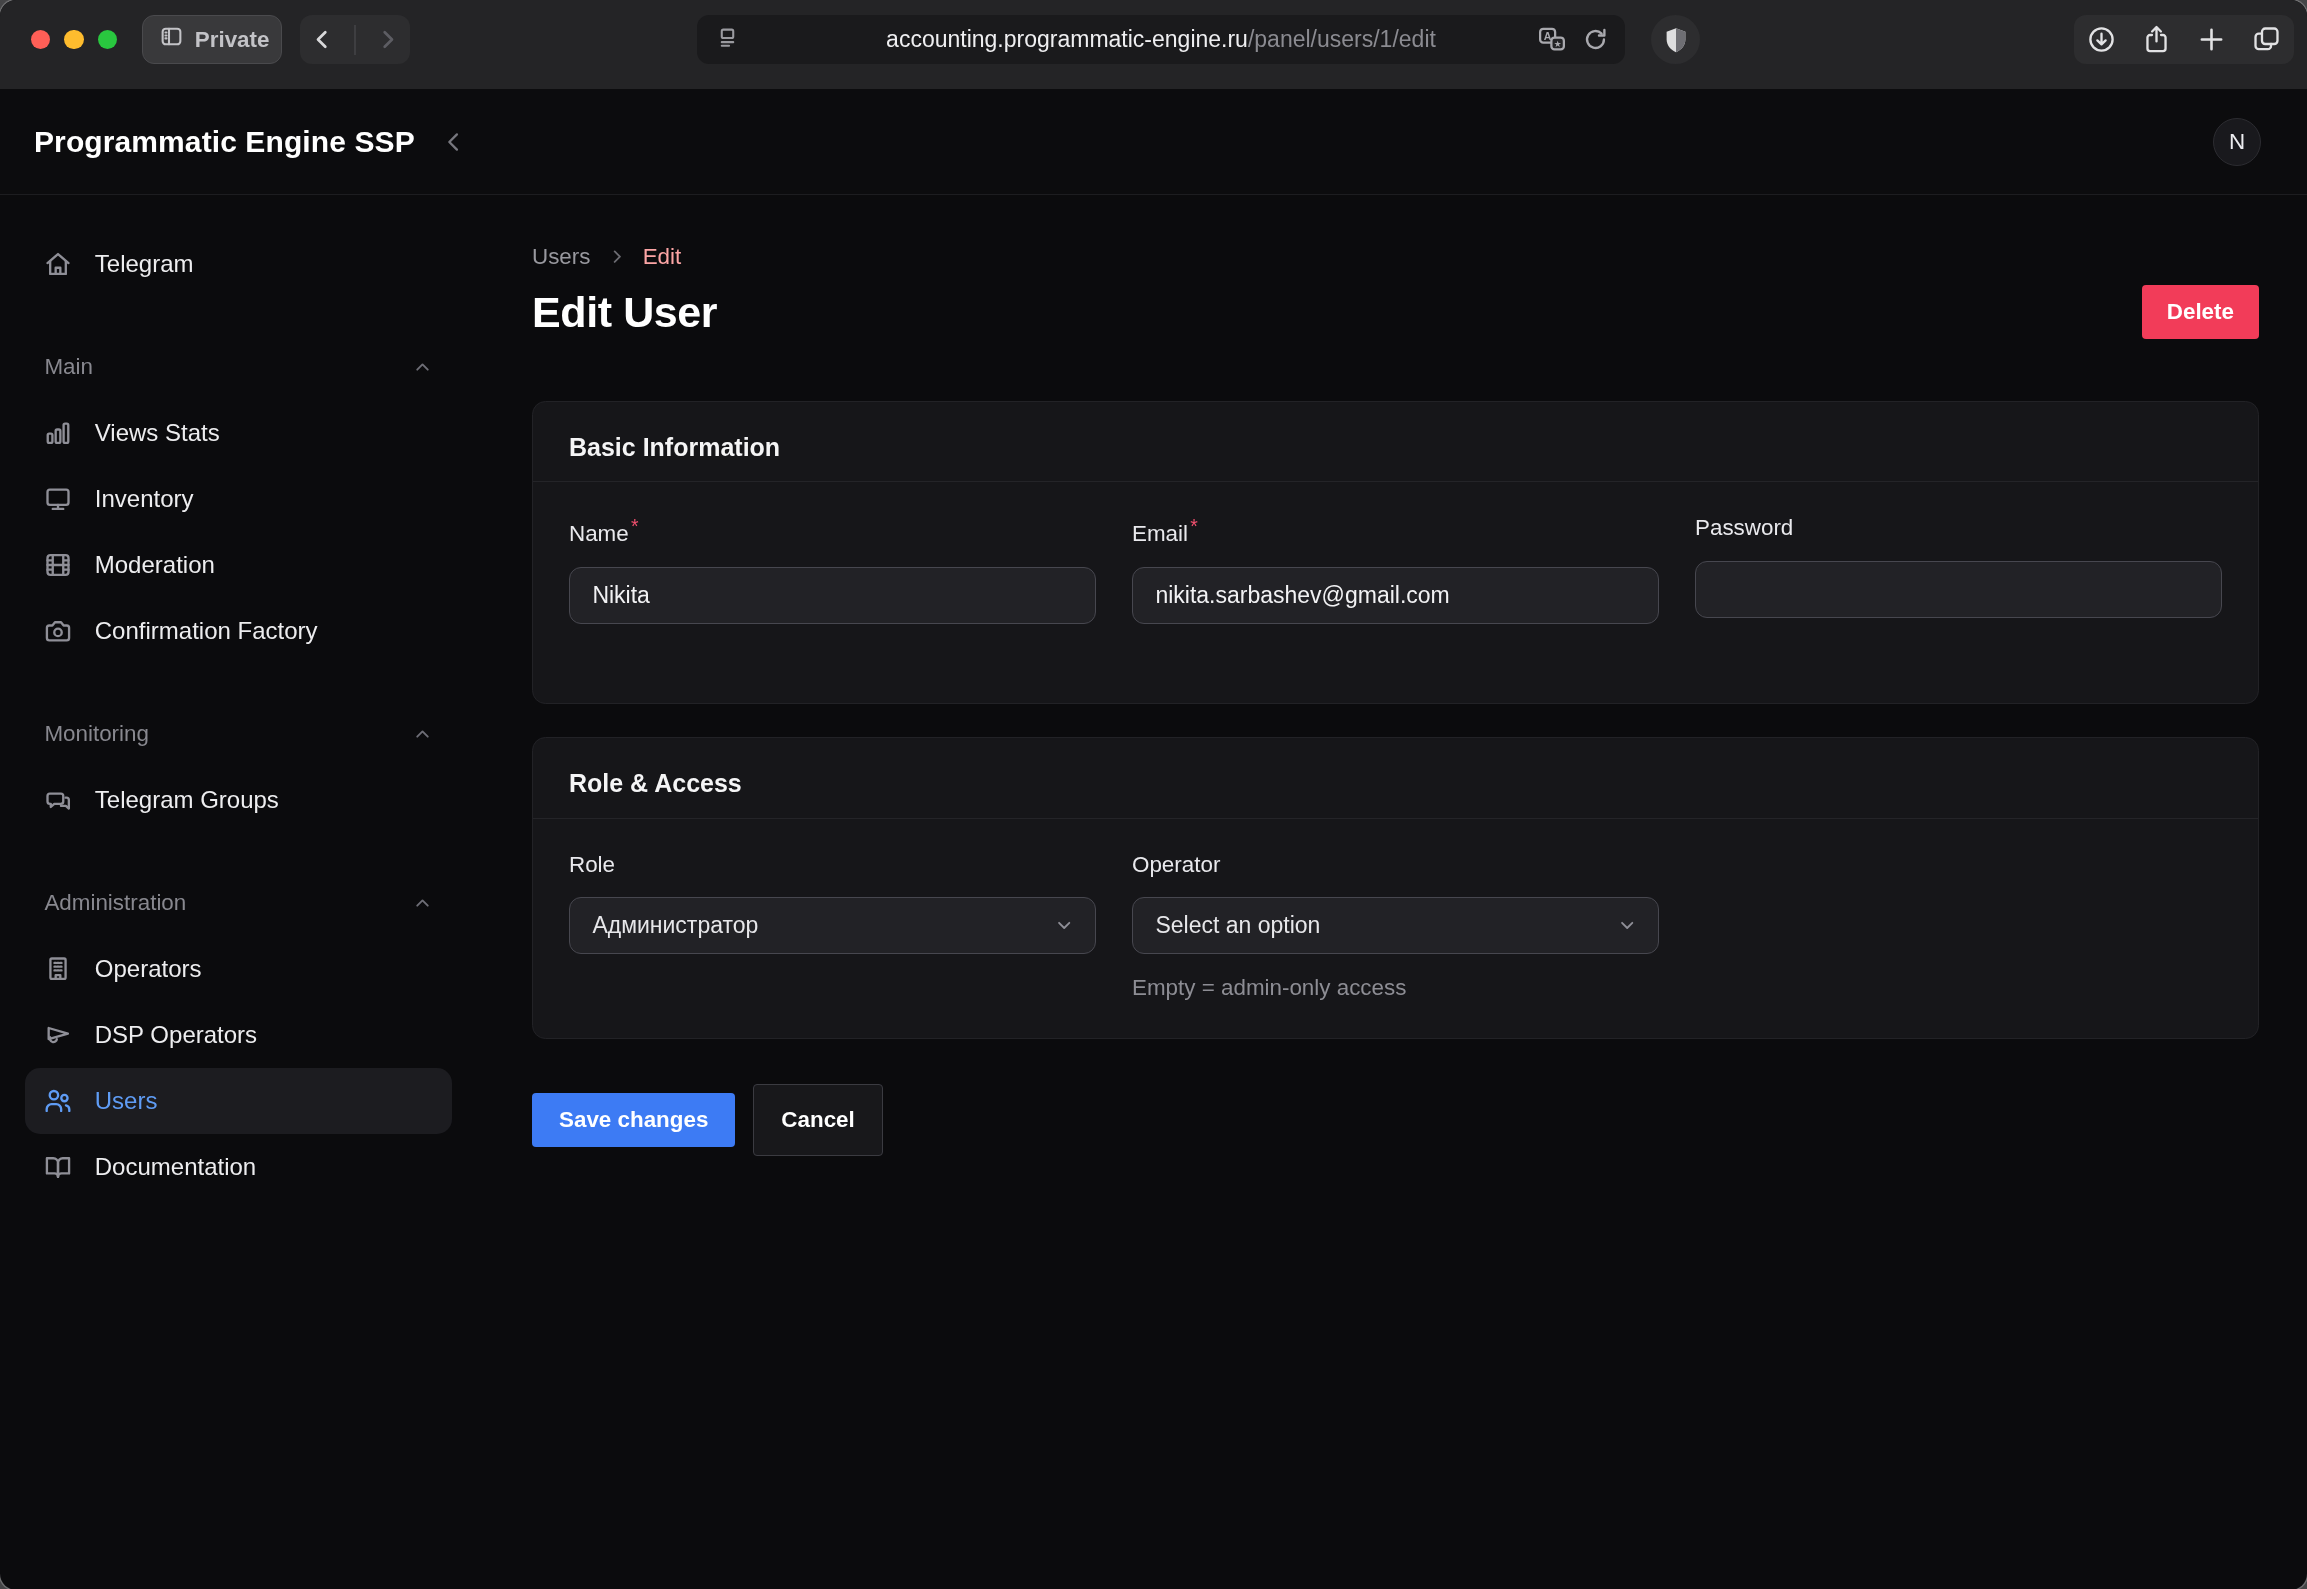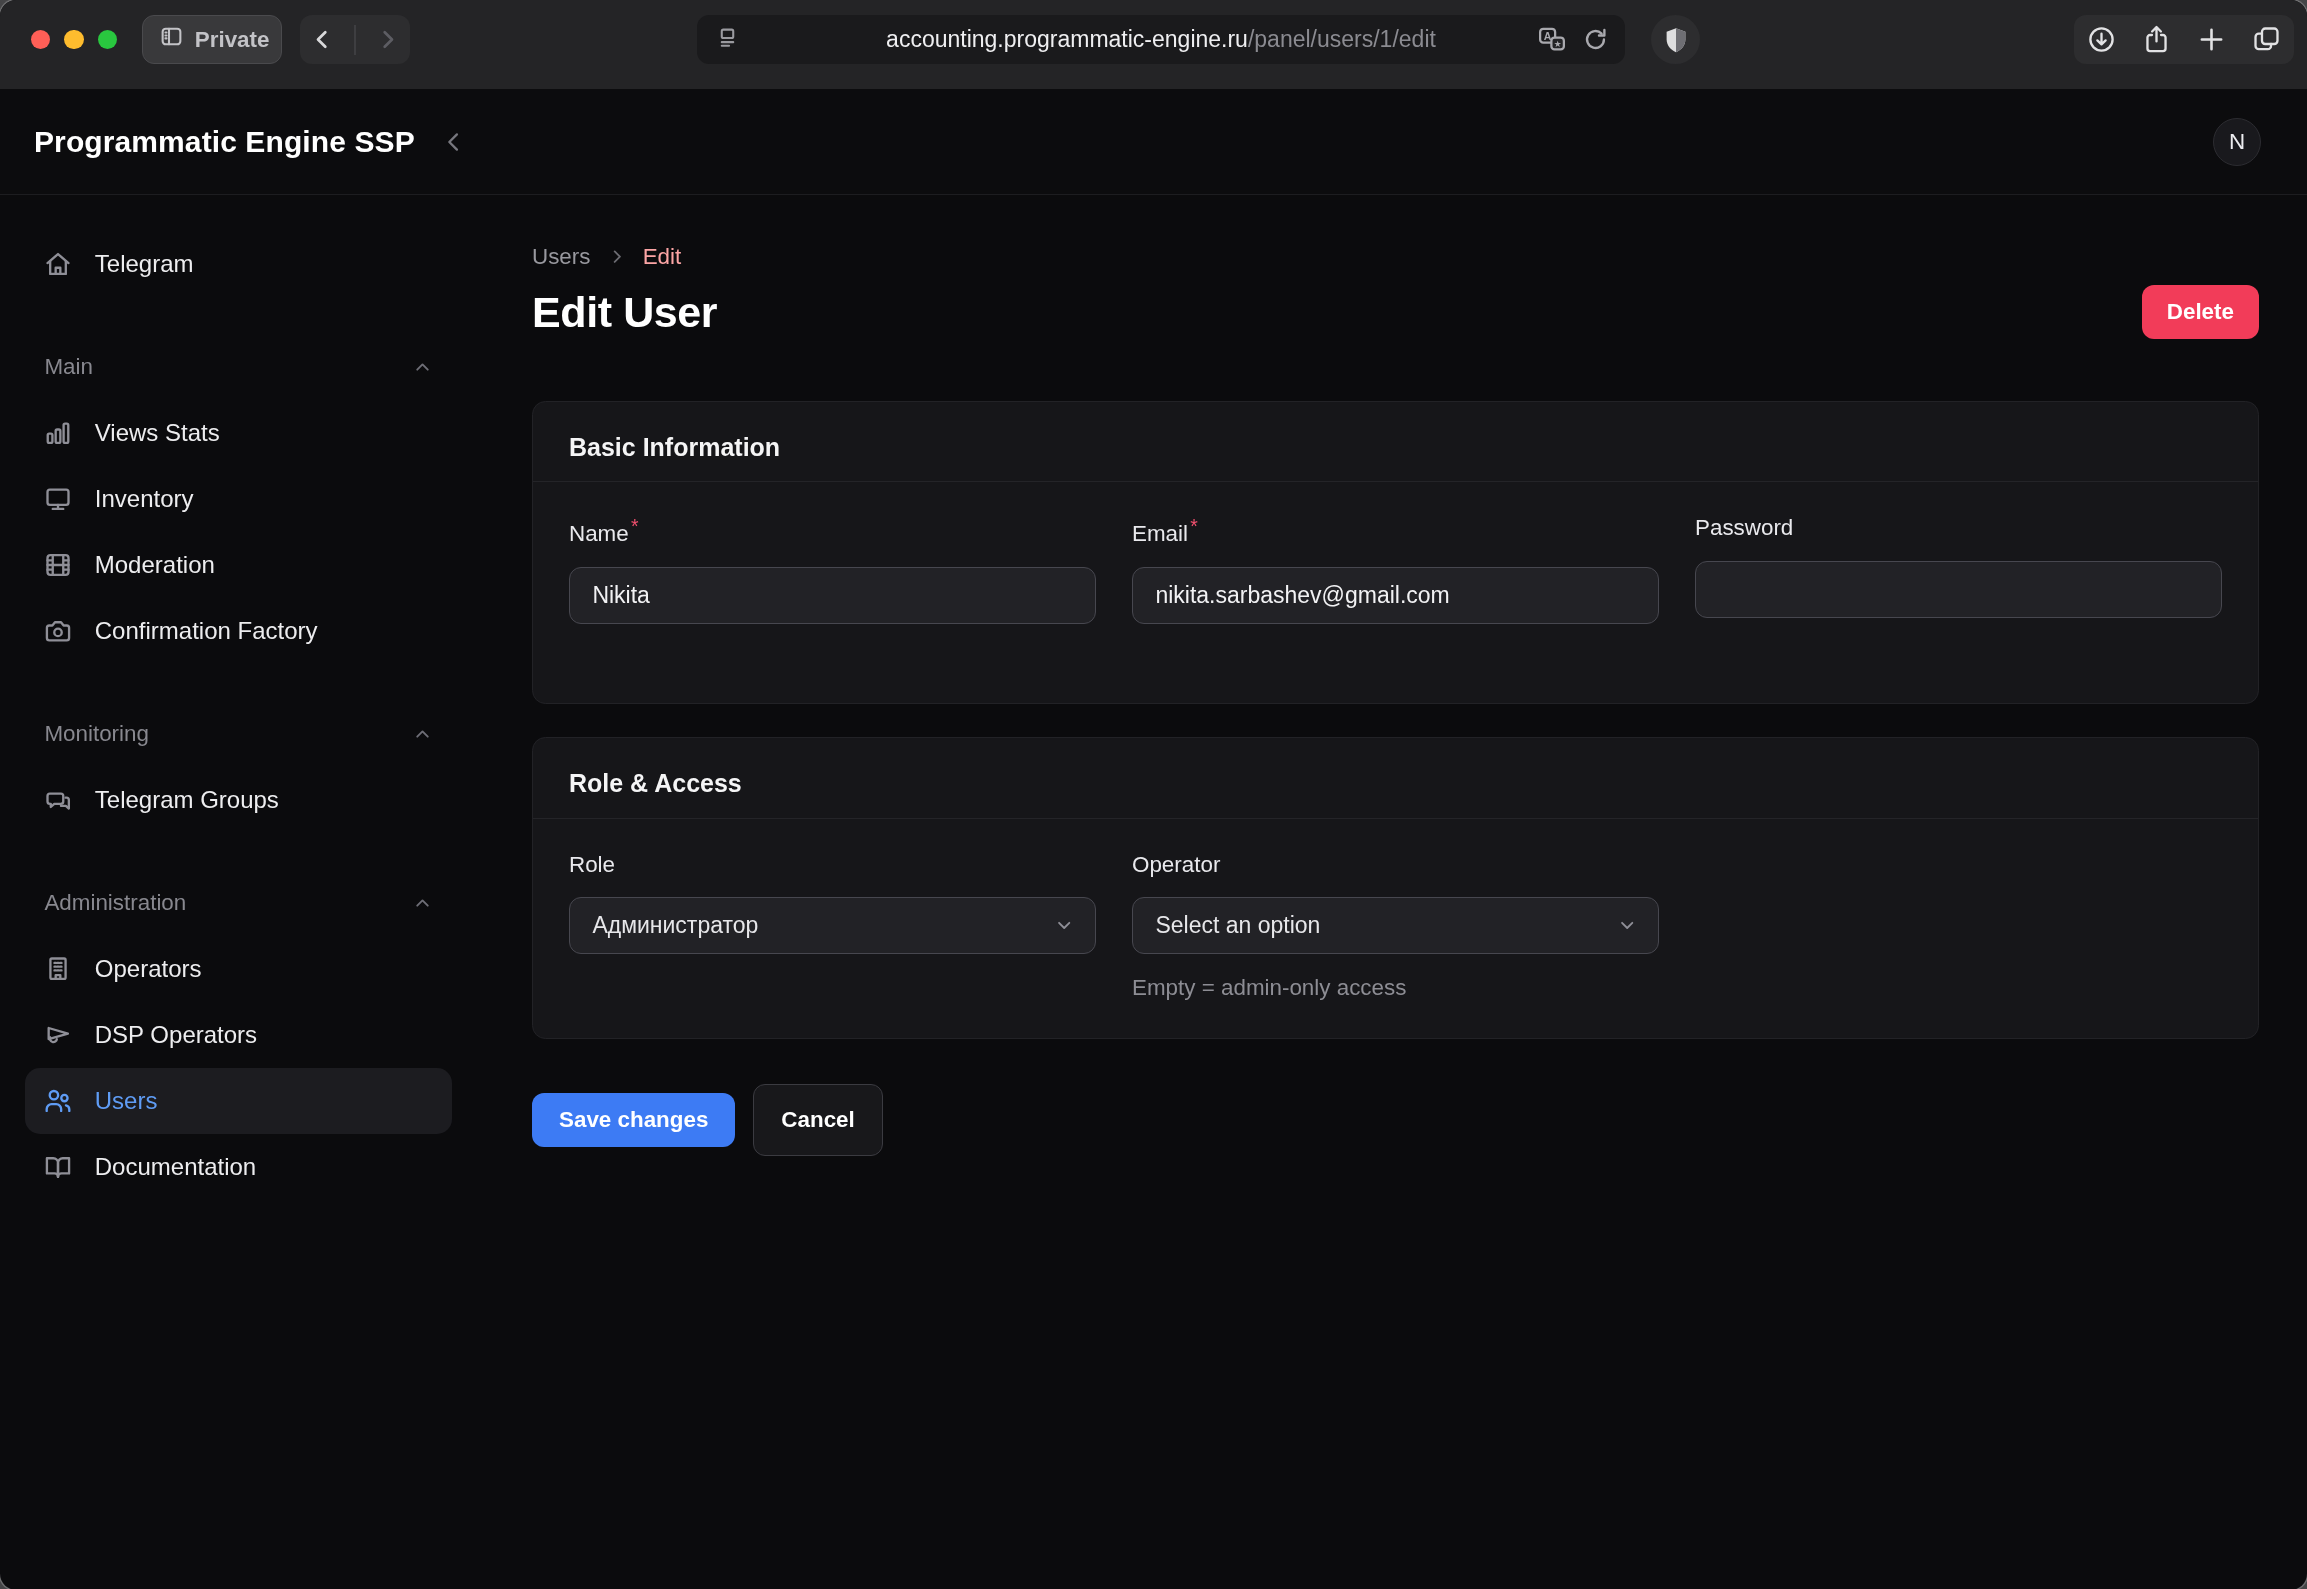--- a/index.html
+++ b/index.html
@@ -38,21 +38,21 @@
   .nav-item.active .ic { color:#5f9cf5; }
   .section-head { height:66px; margin-top:37px; display:flex; align-items:center; justify-content:space-between; padding:0 19.4px; font-size:22.4px; color:#88888f; }
   .section-head .ic { color:#6e6e76; display:flex; }
 
   .main { flex:1; padding:49px 48px 0 55px; }
   .breadcrumb { display:flex; align-items:center; gap:16.4px; font-size:22.4px; color:#98989e; }
   .breadcrumb .sep { color:#6c6c72; display:flex; }
   .crumb-current { color:#fca5a5; }
   .title-row { margin-top:15px; display:flex; align-items:center; justify-content:space-between; }
   .page-title { font-size:43px; font-weight:700; color:#ffffff; letter-spacing:-0.4px; }
-  .btn { border:none; border-radius:12px; font-size:22.4px; font-weight:700; color:#fff; display:inline-flex; align-items:center; justify-content:center; cursor:pointer; font-family:inherit; }
+  .btn { border:none; border-radius:4px; font-size:22.4px; font-weight:700; color:#fff; display:inline-flex; align-items:center; justify-content:center; cursor:pointer; font-family:inherit; }
   .btn-delete { height:54px; padding:0 25px; background:#f23c59; }
   .btn-save { height:54px; padding:0 27px; background:#3d7bf4; }
   .btn-cancel { height:72px; padding:0 27px; background:#18181b; border:1.5px solid #3b3b41; margin-left:18px; font-weight:600; }
 
   .card { margin-top:62px; background:#161619; border:0.7px solid #222226; border-radius:13.4px; }
   .card + .card { margin-top:33px; }
   .card-head { padding:31px 36px 19.4px; border-bottom:1.5px solid #242428; }
   .card-title { font-size:25px; font-weight:700; color:#f5f5f6; }
   .card-body { padding:33px 36px 37px; display:grid; grid-template-columns:1fr 1fr 1fr; column-gap:36px; row-gap:42px; }
   .field label { display:block; font-size:22.4px; color:#e9e9ed; margin-bottom:19.4px; }

